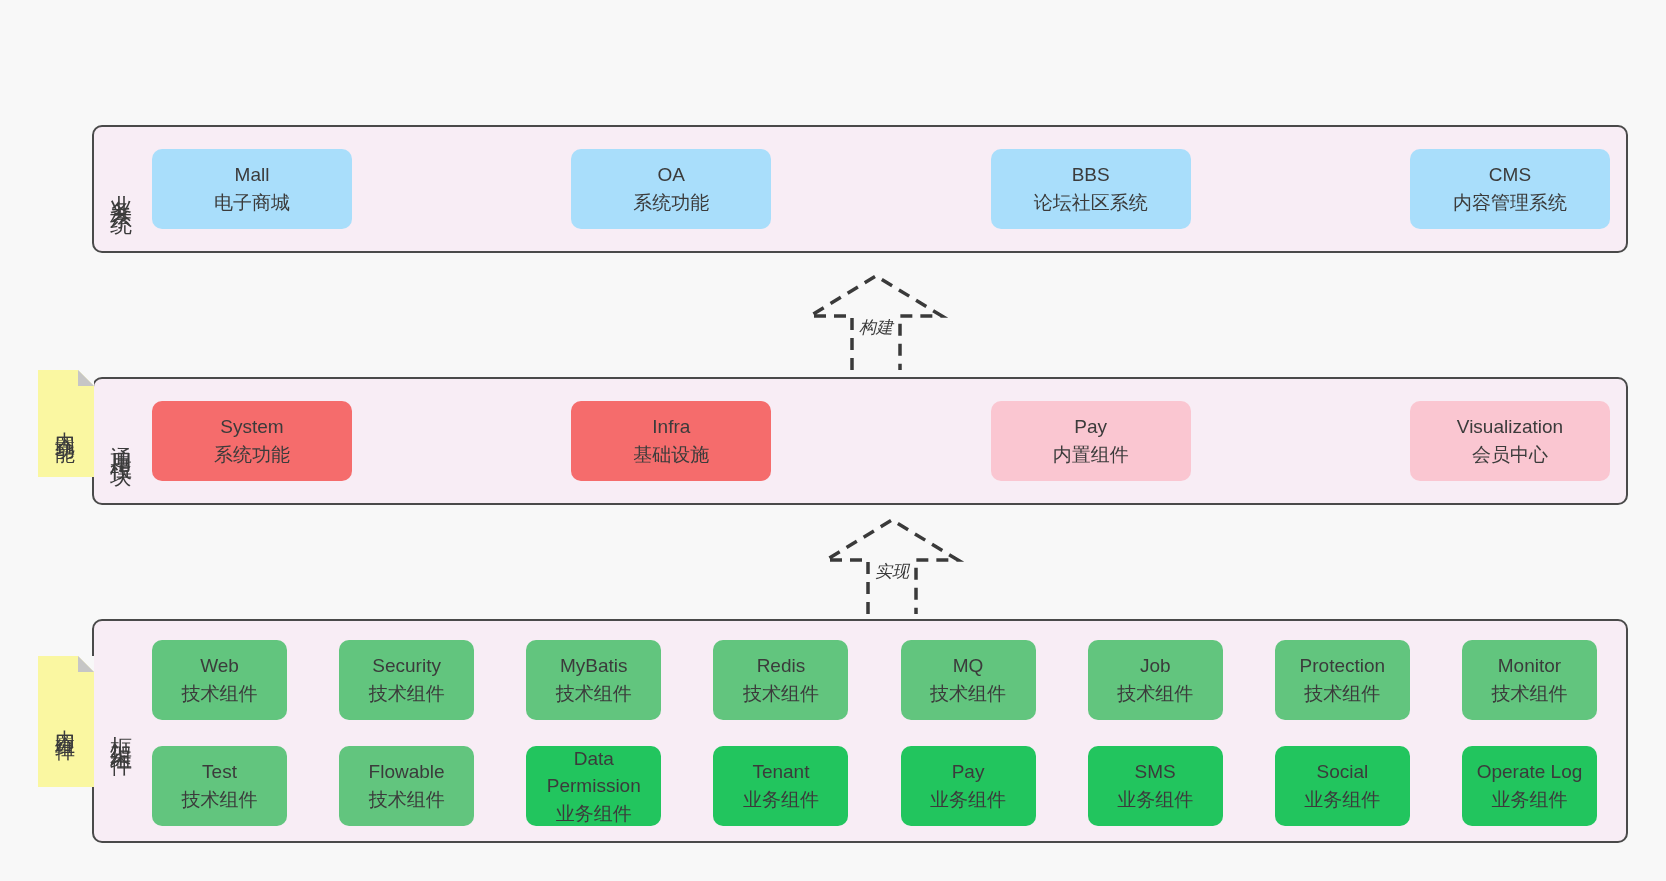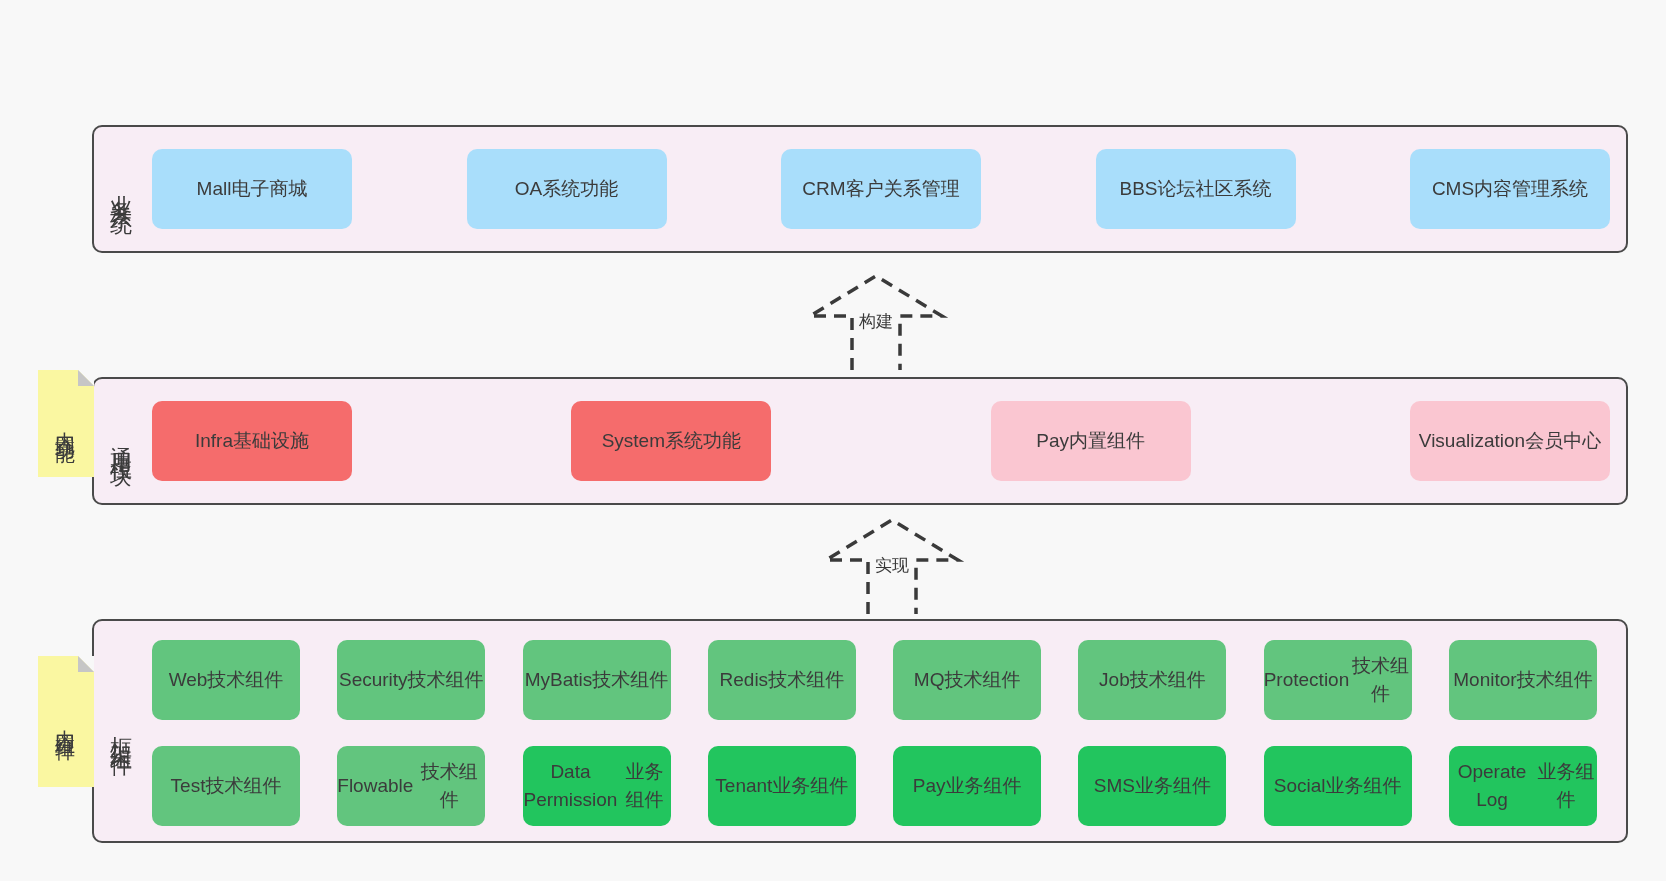--- a/index.html
+++ b/index.html
@@ -27,24 +27,24 @@
   .row {
     position:absolute; left:58px; right:16px;
     display:flex; justify-content:space-between;
   }
   .row.mid { top:0; bottom:0; align-items:center; }
   .layer-3 .row { right:29px; }
   .row-a { top:19px; }
   .row-b { top:125px; }
   .box {
     width:200px; height:80px; border-radius:10px; box-sizing:border-box;
-    display:flex; flex-direction:row; align-items:center; justify-content:center;
+    display:flex; flex-direction:column; align-items:center; justify-content:center;
     text-align:center; font-size:19px; line-height:1.5; color:#3b3b3b;
   }
-  .box.sm { width:148px; line-height:1.45; }
+  .box.sm { width:135px; line-height:1.45; }
   .blue  { background:#a9defb; }
   .red   { background:#f56c6c; }
   .pink  { background:#fac6d1; }
   .green { background:#62c57e; }
   .lgreen{ background:#22c55e; }
   .sticky {
     position:absolute; left:38px; width:56px; background:#faf7a1; z-index:3;
     display:flex; align-items:center; justify-content:center;
   }
   .sticky-2 { top:370px; height:107px; }
@@ -59,46 +59,43 @@
   }
   .fold-ear {
     position:absolute; top:0; right:0; width:16px; height:16px;
     background:#c6c6c6; clip-path:polygon(0 0,0 100%,100% 100%);
   }
   .arrow { position:absolute; width:150px; height:100px; }
   .arrow-1 { left:801px; top:272px; }
   .arrow-2 { left:817px; top:516px; }
   .arrow svg { display:block; width:100%; height:100%; }
   .arrow-label {
-    position:absolute; top:38px; left:50%; transform:translateX(-50%);
+    position:absolute; top:44px; left:50%; transform:translateX(-50%);
     background:#f8f8f8; font-size:17px; padding:0 2px; white-space:nowrap;
     color:#3a3a3a;
+    font-style:italic;
   }
 </style>
 </head>
 <body>
 
 <div class="canvas">
 
   <div class="layer layer-1">
     <div class="layer-label">
       <span>业务系统</span>
     </div>
     <div class="row mid">
       <div class="box blue">
         <div>Mall</div>
         <div>电子商城</div>
       </div>
       <div class="box blue">
         <div>OA</div>
         <div>系统功能</div>
-      </div>
-      <div class="box blue">
-        <div>CRM</div>
-        <div>客户关系管理</div>
       </div>
       <div class="box blue">
         <div>BBS</div>
         <div>论坛社区系统</div>
       </div>
       <div class="box blue">
         <div>CMS</div>
         <div>内容管理系统</div>
       </div>
     </div>
@@ -110,26 +107,26 @@
     </svg>
     <div class="arrow-label">构建</div>
   </div>
 
   <div class="layer layer-2">
     <div class="layer-label">
       <span>通用模块</span>
     </div>
     <div class="row mid">
       <div class="box red">
+        <div>System</div>
+        <div>系统功能</div>
+      </div>
+      <div class="box red">
         <div>Infra</div>
         <div>基础设施</div>
-      </div>
-      <div class="box red">
-        <div>System</div>
-        <div>系统功能</div>
       </div>
       <div class="box pink">
         <div>Pay</div>
         <div>内置组件</div>
       </div>
       <div class="box pink">
         <div>Visualization</div>
         <div>会员中心</div>
       </div>
     </div>

